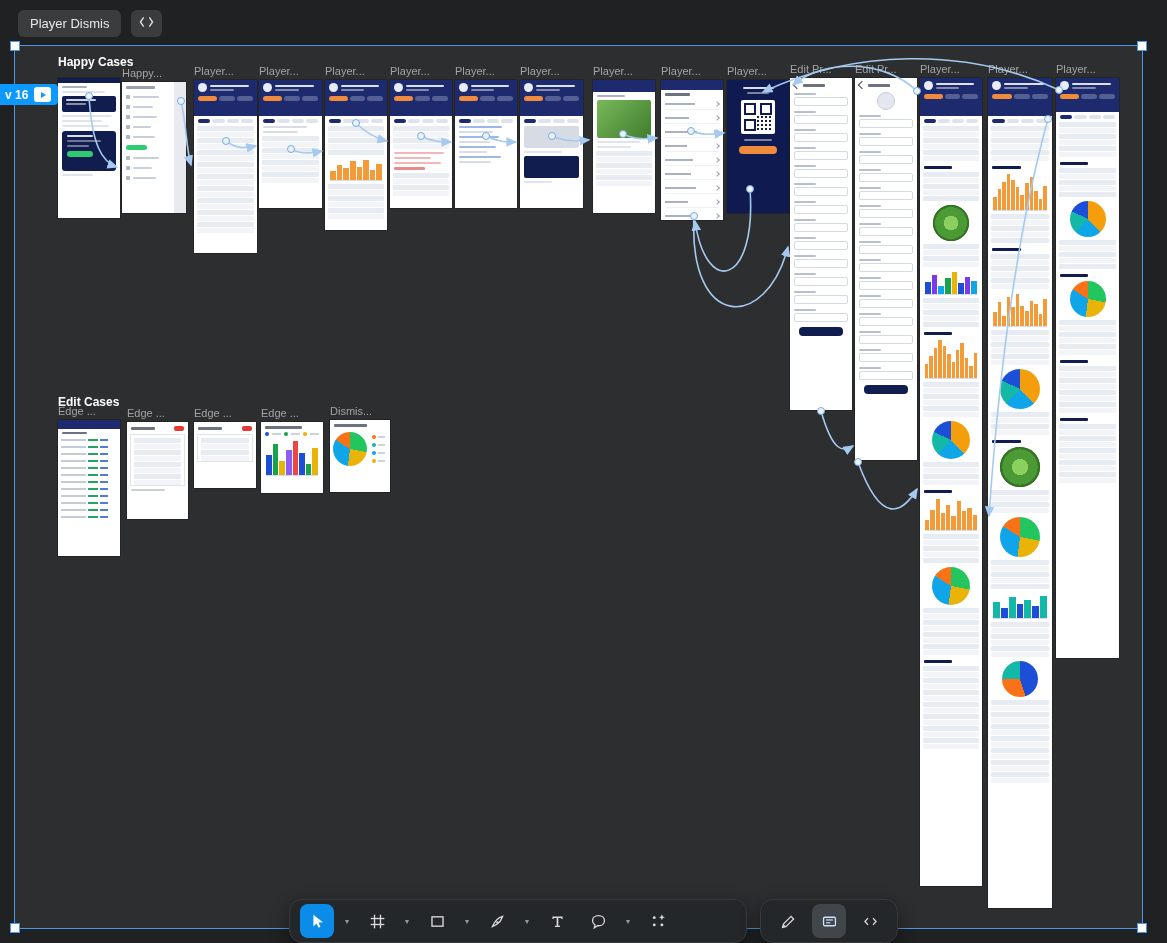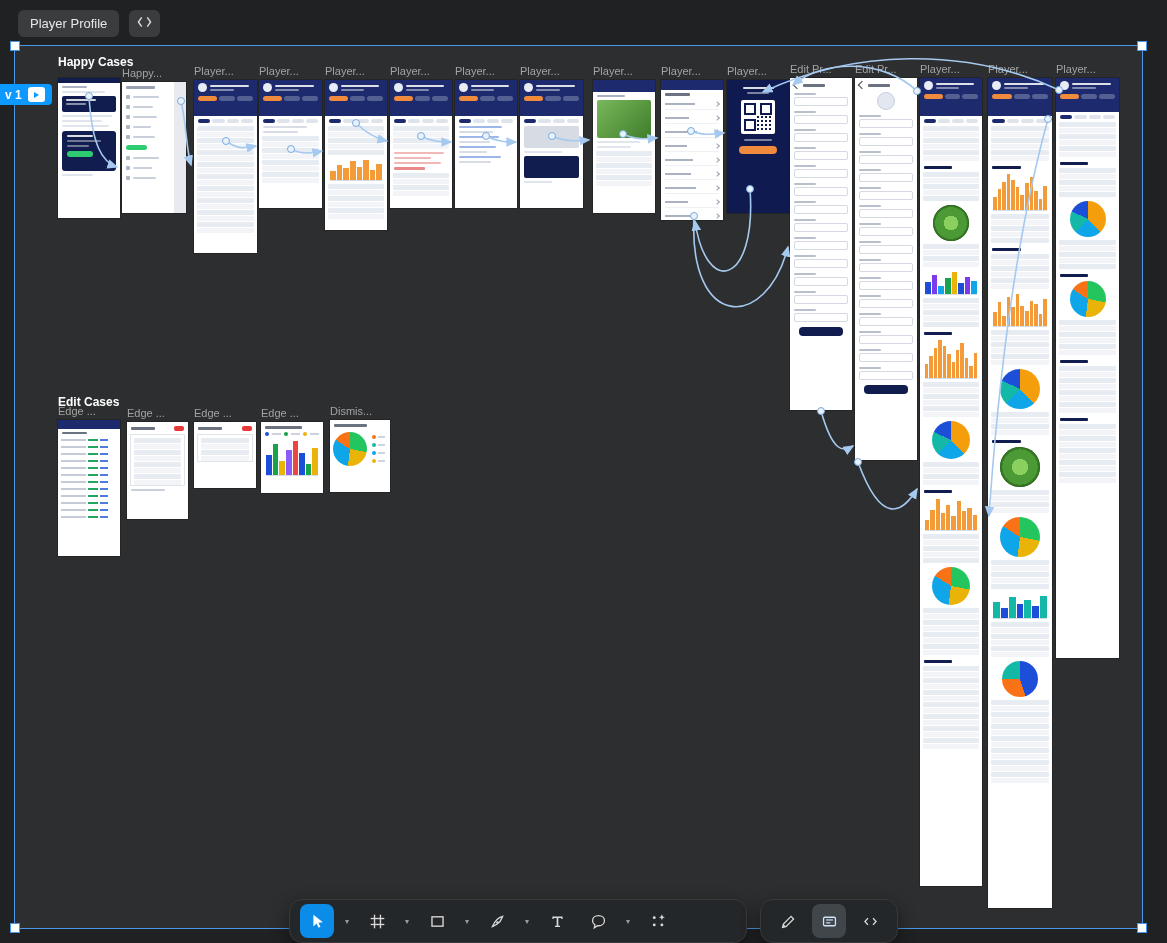--- a/index.html
+++ b/index.html
@@ -1073,33 +1073,33 @@
     </div>
 
   <div class="selection">
     <span class="handle h-tl"></span>
     <span class="handle h-tr"></span>
     <span class="handle h-bl"></span>
     <span class="handle h-br"></span>
   </div>
 
   <div class="chips">
-    <div class="chip">Player Profile</div>
+    <div class="chip">Player Dismis</div>
     <div class="chip icon">
       <span>
         <svg width="15" height="12" viewBox="0 0 16 12" fill="none" stroke="#ddd" stroke-width="1.5">
           <path d="M5 1 L1.5 6 L5 11"></path>
             <path d="M11 1 L14.5 6 L11 11"></path>
         </svg>
       </span>
     </div>
   </div>
 
   <div class="vbadge">
-    <span>v 1</span>
+    <span>v 16</span>
     <span class="vicon">
         <i></i>
       </span>
   </div>
 
   <div id="toolbarMain" class="toolbar">
       <div class="tbtn act">
         <span style="display: flex;">
           <svg width="18" height="18" viewBox="0 0 20 20">
             <path d="M6 3 L6 16 L9.5 12.8 L11.8 17.4 L13.8 16.4 L11.6 11.9 L16.5 11.4 Z" fill="#fff"></path>

